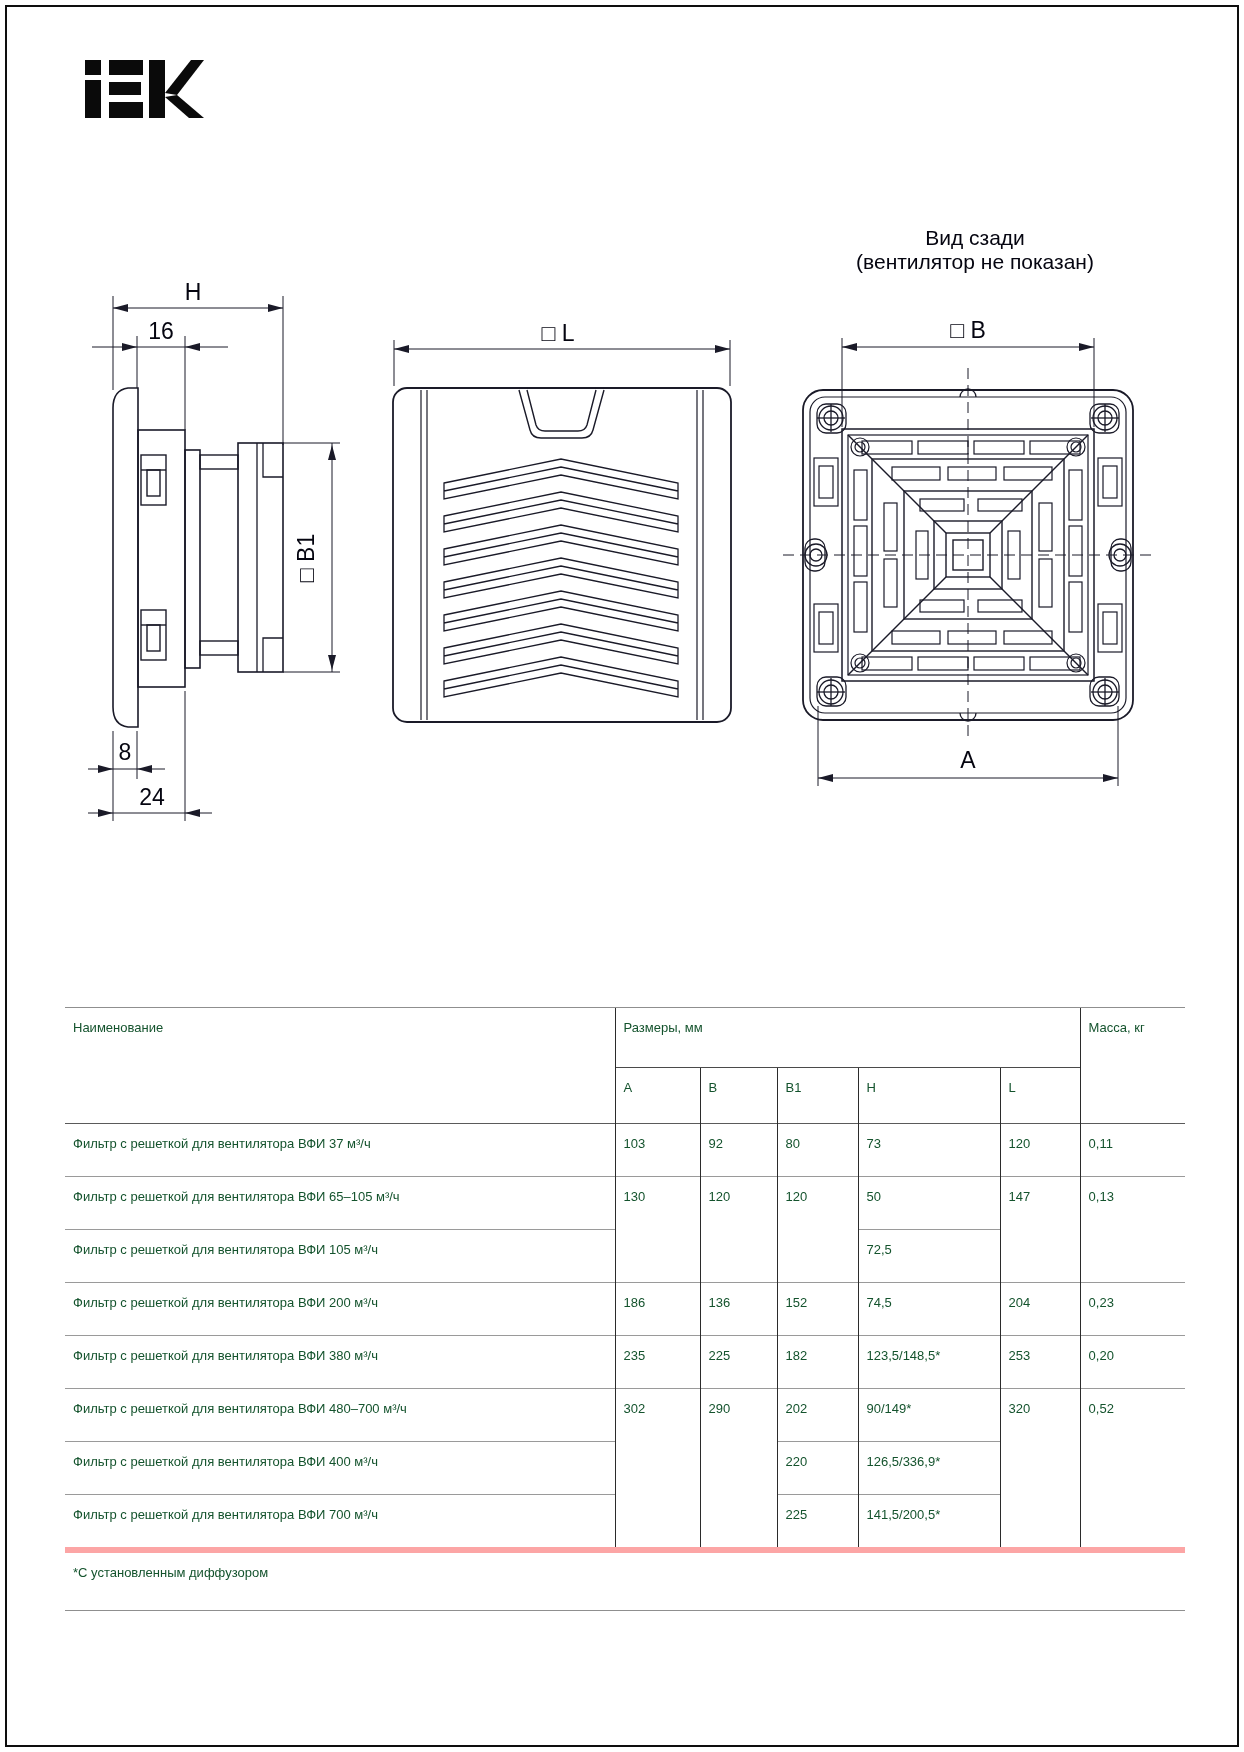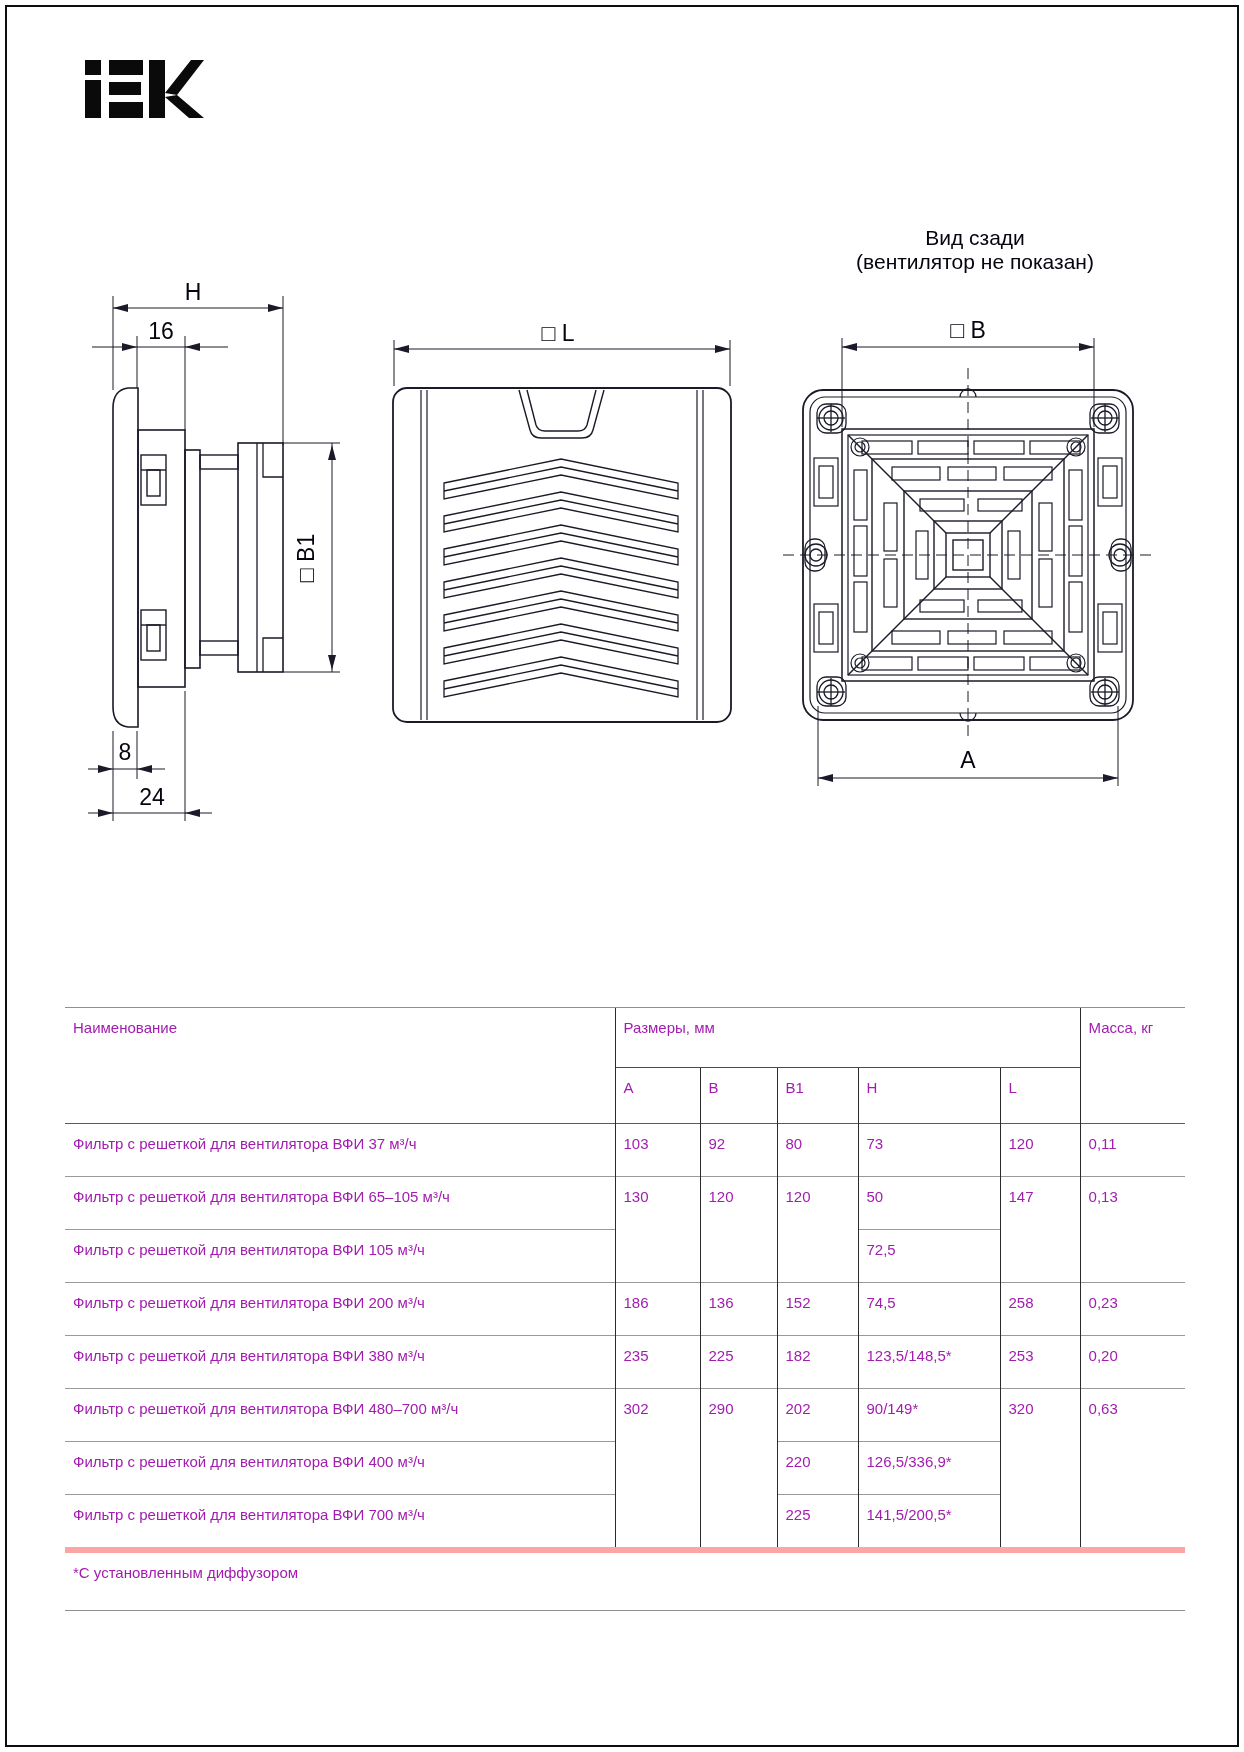--- a/index.html
+++ b/index.html
@@ -7,21 +7,21 @@
         font-family:"Liberation Sans",sans-serif;color:#000;overflow:hidden;}
   .page-border{position:absolute;left:5px;top:5px;right:5px;bottom:5px;
         border:2px solid #0e0e0e;pointer-events:none;}
   svg{position:absolute;left:0;top:0;}
   svg text{font-family:"Liberation Sans",sans-serif;fill:#050510;}
   .dimtxt{font-size:23px;}
   .titletxt{font-size:21px;}
   
   .tbl-wrap{position:absolute;left:65px;top:1007px;width:1120px;}
   table{border-collapse:collapse;width:1120px;table-layout:fixed;
-        font-size:15px;line-height:21px;color:#a21caf;}
+        font-size:13px;line-height:21px;color:#14532d;}
   td{padding:9px 6px 4px 8px;vertical-align:top;overflow:hidden;}
   .vline{border-left:1px solid #2b2b2b;margin-left:22px;}
   .htop td{border-top:1px solid #8f8f8f;}
   .h2row td{border-top:1px solid #4a4a4a;height:42px;}
   .h1row td{height:46px;}
   tbody td{border-top:1px solid #9a9a9a;height:39px;}
   tbody tr.bodyfirst td{border-top:1px solid #5a5a5a;}
   tr.footrow td{border-top:6px solid #fca5a5;border-bottom:1px solid #8f8f8f;height:44px;}
 </style>
 </head>
@@ -322,40 +322,40 @@
         <tr>
           <td>Фильтр с решеткой для вентилятора ВФИ 105 м³/ч</td>
           <td class="vline">72,5</td>
         </tr>
         <tr>
           <td>Фильтр с решеткой для вентилятора ВФИ 200 м³/ч</td>
           <td class="vline">186</td>
           <td class="vline">136</td>
           <td class="vline">152</td>
           <td class="vline">74,5</td>
-          <td class="vline">258</td>
+          <td class="vline">204</td>
           <td class="vline">0,23</td>
         </tr>
         <tr>
           <td>Фильтр с решеткой для вентилятора ВФИ 380 м³/ч</td>
           <td class="vline">235</td>
           <td class="vline">225</td>
           <td class="vline">182</td>
           <td class="vline">123,5/148,5*</td>
           <td class="vline">253</td>
           <td class="vline">0,20</td>
         </tr>
         <tr>
           <td>Фильтр с решеткой для вентилятора ВФИ 480–700 м³/ч</td>
           <td class="vline" rowspan="3">302</td>
           <td class="vline" rowspan="3">290</td>
           <td class="vline">202</td>
           <td class="vline">90/149*</td>
           <td class="vline" rowspan="3">320</td>
-          <td class="vline" rowspan="3">0,63</td>
+          <td class="vline" rowspan="3">0,52</td>
         </tr>
         <tr>
           <td>Фильтр с решеткой для вентилятора ВФИ 400 м³/ч</td>
           <td class="vline">220</td>
           <td class="vline">126,5/336,9*</td>
         </tr>
         <tr>
           <td>Фильтр с решеткой для вентилятора ВФИ 700 м³/ч</td>
           <td class="vline">225</td>
           <td class="vline">141,5/200,5*</td>

